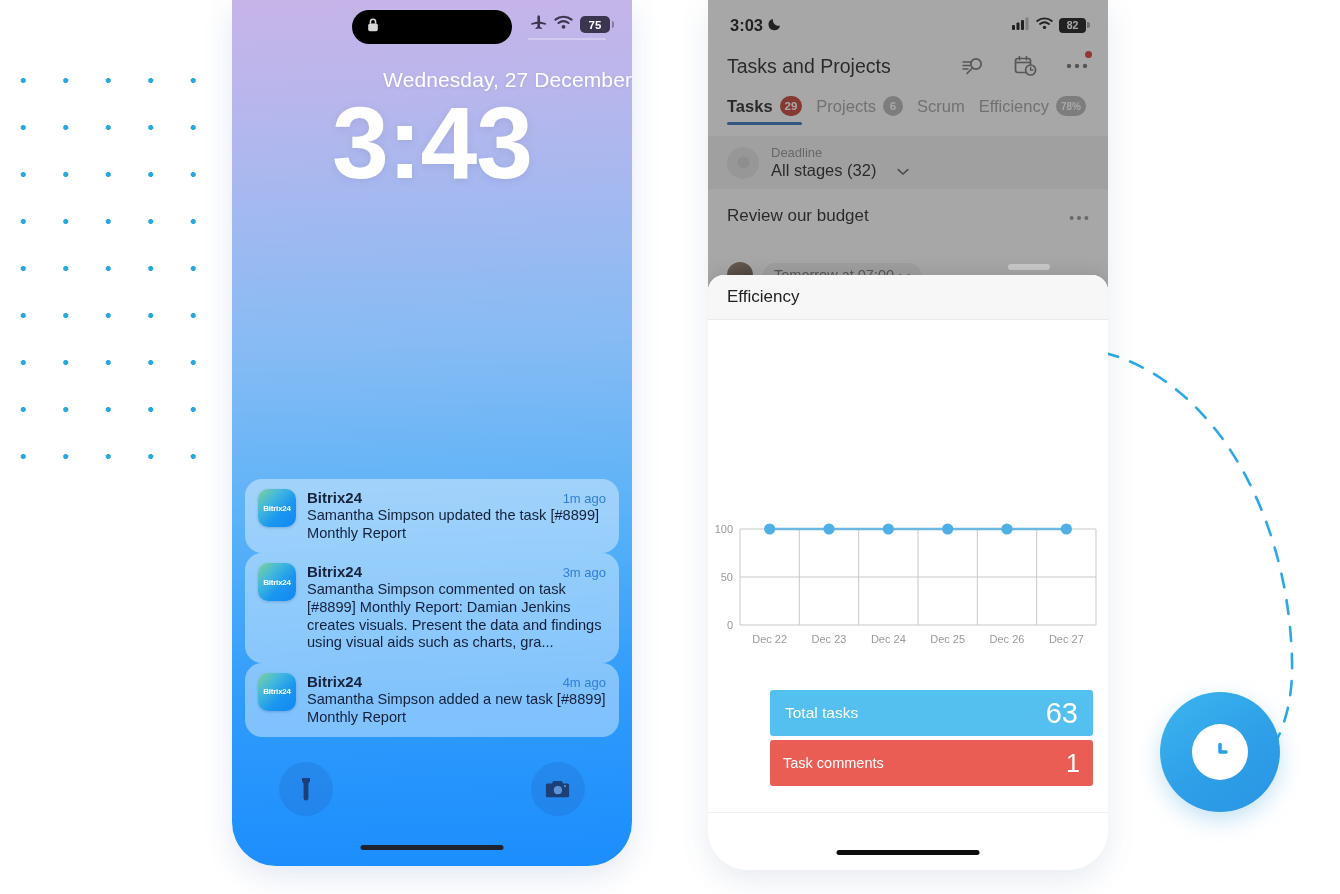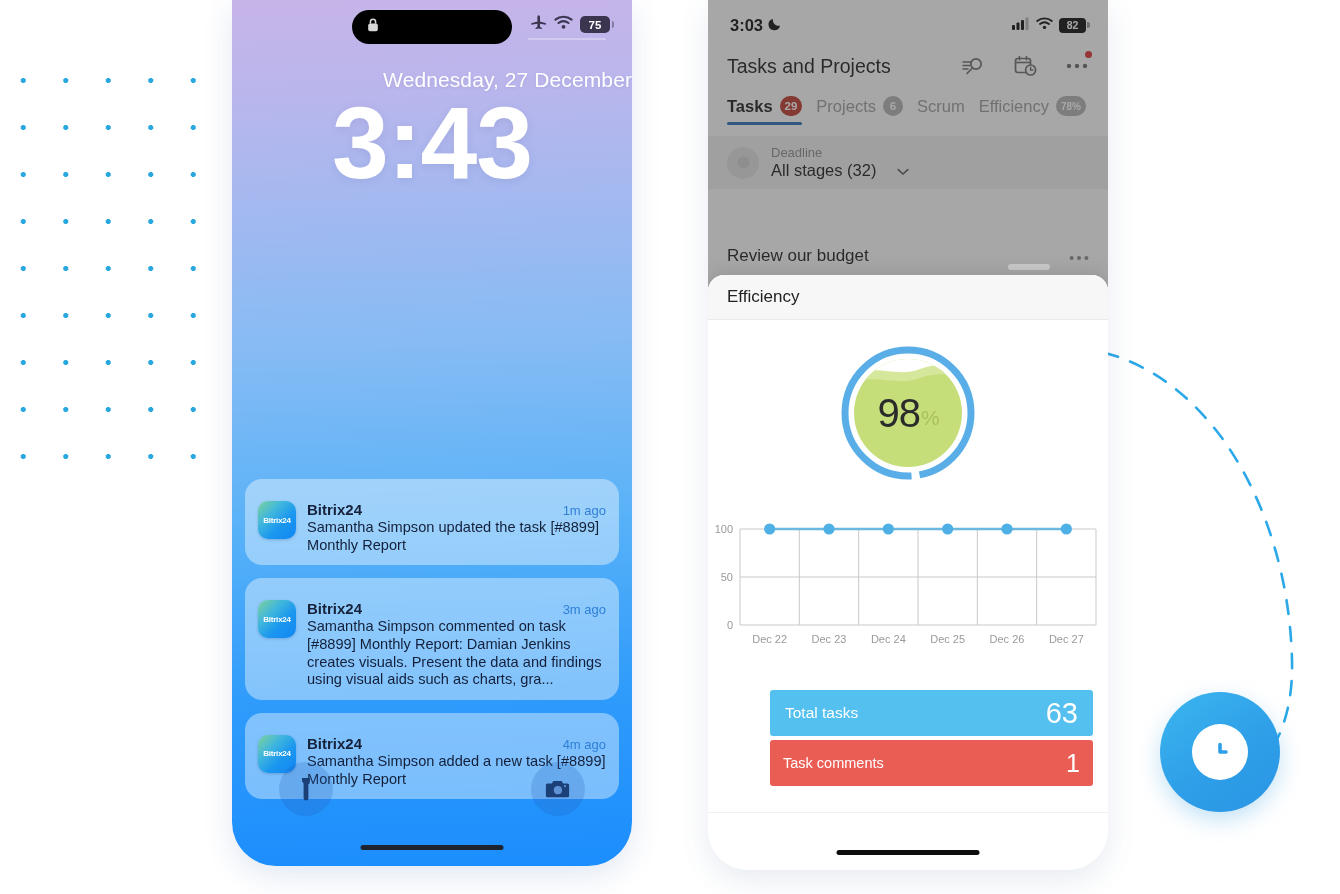--- a/index.html
+++ b/index.html
@@ -75,22 +75,22 @@
   }
   .lock-time{
     position:absolute;top:92px;width:100%;text-align:center;
     color:#fff;font-size:102px;font-weight:600;letter-spacing:-1px;line-height:1;
     text-shadow:0 2px 8px rgba(60,60,120,.10);
   }
 
   .notifs{ position:absolute; left:13px; top:479px; width:374px; }
   .notif{
     background:rgba(255,255,255,.40);
-    border-radius:17px; margin-bottom:13px;
-    padding:22px 13px 11px 13px;
+    border-radius:17px; 
+    padding:10px 13px 11px 13px;
     display:flex; gap:11px;
     backdrop-filter:blur(6px);
   }
   .app-icon{
     width:38px;height:38px;border-radius:10px;flex:0 0 38px;
     background:linear-gradient(135deg,#7ed39a 0%,#3fb6dd 34%,#1b97ef 62%,#1186f3 100%);
     display:flex;align-items:center;justify-content:center;
     box-shadow:0 1px 3px rgba(0,40,90,.22);
   }
   .app-icon span{ color:#fff;font-size:8px;font-weight:700;letter-spacing:-.2px; }
@@ -179,21 +179,21 @@
   .deadline-row{
     position:absolute;top:136px;left:0;width:100%;height:53px;
     background:#f3f3f3;display:flex;align-items:center;padding:0 19px;gap:12px;
   }
   .dl-avatar{ width:32px;height:32px;border-radius:50%;background:#e2e2e2;
     display:flex;align-items:center;justify-content:center; }
   .dl-label{ font-size:13px;color:#8d8d8d;line-height:1.25; }
   .dl-value{ font-size:16.5px;color:#1b1b1b;display:flex;align-items:center;gap:21px; }
 
   .task-block{ position:absolute;top:206px;left:0;width:100%;padding:0 19px; }
-  .task-title-row{ display:flex;align-items:center;justify-content:space-between;margin-top:40px; }
+  .task-title-row{ display:flex;align-items:center;justify-content:space-between; }
   .task-title{ font-size:17px;color:#1b1b1b; }
   .task-meta{ display:flex;align-items:center;gap:10px;margin-top:36px; }
   .task-avatar{
     width:26px;height:26px;border-radius:50%;
     background:linear-gradient(160deg,#8d7a68,#4a3b30);
   }
   .task-chip{
     background:#f0f0f0;border-radius:14px;padding:4px 11px;
     font-size:14.5px;color:#6d6d6d;display:flex;align-items:center;gap:5px;
   }
@@ -486,41 +486,20 @@
   </div>
 
   <div class="scroll-pill"></div>
   <div class="dim-veil"></div>
 
   <div class="sheet">
     <div class="sheet-head">
       <span class="sheet-title">Efficiency</span>
     </div>
 
-    <div class="gauge-wrap">
-      <div class="gauge">
-        <svg width="140" height="140" viewBox="0 0 140 140">
-          <defs>
-            <clipPath id="gclip">
-                <circle cx="70" cy="70" r="54"></circle>
-              </clipPath>
-          </defs>
-          <g clip-path="url(#gclip)">
-            <rect x="10" y="10" width="120" height="120" fill="#c5de7a"></rect>
-            <path d="M10 40 C 34 22, 58 40, 82 30 C 102 22, 120 30, 130 26 L130 10 L10 10 Z" fill="#ffffff"></path>
-            <path d="M10 44 C 34 27, 58 45, 82 35 C 102 27, 120 35, 130 31 L130 22 C 120 26, 102 18, 82 26 C 58 36, 34 18, 10 35 Z" fill="#d5e79b"></path>
-          </g>
-          <circle cx="70" cy="70" r="63" fill="none" stroke="#5aaee8" stroke-width="7" stroke-dasharray="388 8" stroke-dashoffset="-194" transform="rotate(-90 70 70)" stroke-linecap="butt"></circle>
-        </svg>
-        <div class="gauge-num">
-          <span>98</span>
-            <em>%</em>
-        </div>
-      </div>
-    </div>
 
     <div class="chart-wrap">
       <svg id="chart-svg" width="400" height="140" viewBox="0 0 400 140">
           <line x1="32" y1="122" x2="388" y2="122" stroke="#c9c9c9" stroke-width="1"></line>
           <text x="25" y="126" text-anchor="end" font-size="11" fill="#9a9a9a" font-family="&quot;Liberation Sans&quot;, sans-serif">0</text>
           <line x1="32" y1="74" x2="388" y2="74" stroke="#c9c9c9" stroke-width="1"></line>
           <text x="25" y="78" text-anchor="end" font-size="11" fill="#9a9a9a" font-family="&quot;Liberation Sans&quot;, sans-serif">50</text>
           <line x1="32" y1="26" x2="388" y2="26" stroke="#c9c9c9" stroke-width="1"></line>
           <text x="25" y="30" text-anchor="end" font-size="11" fill="#9a9a9a" font-family="&quot;Liberation Sans&quot;, sans-serif">100</text>
           <line x1="91.33333333333334" y1="26" x2="91.33333333333334" y2="122" stroke="#c9c9c9" stroke-width="1"></line>

